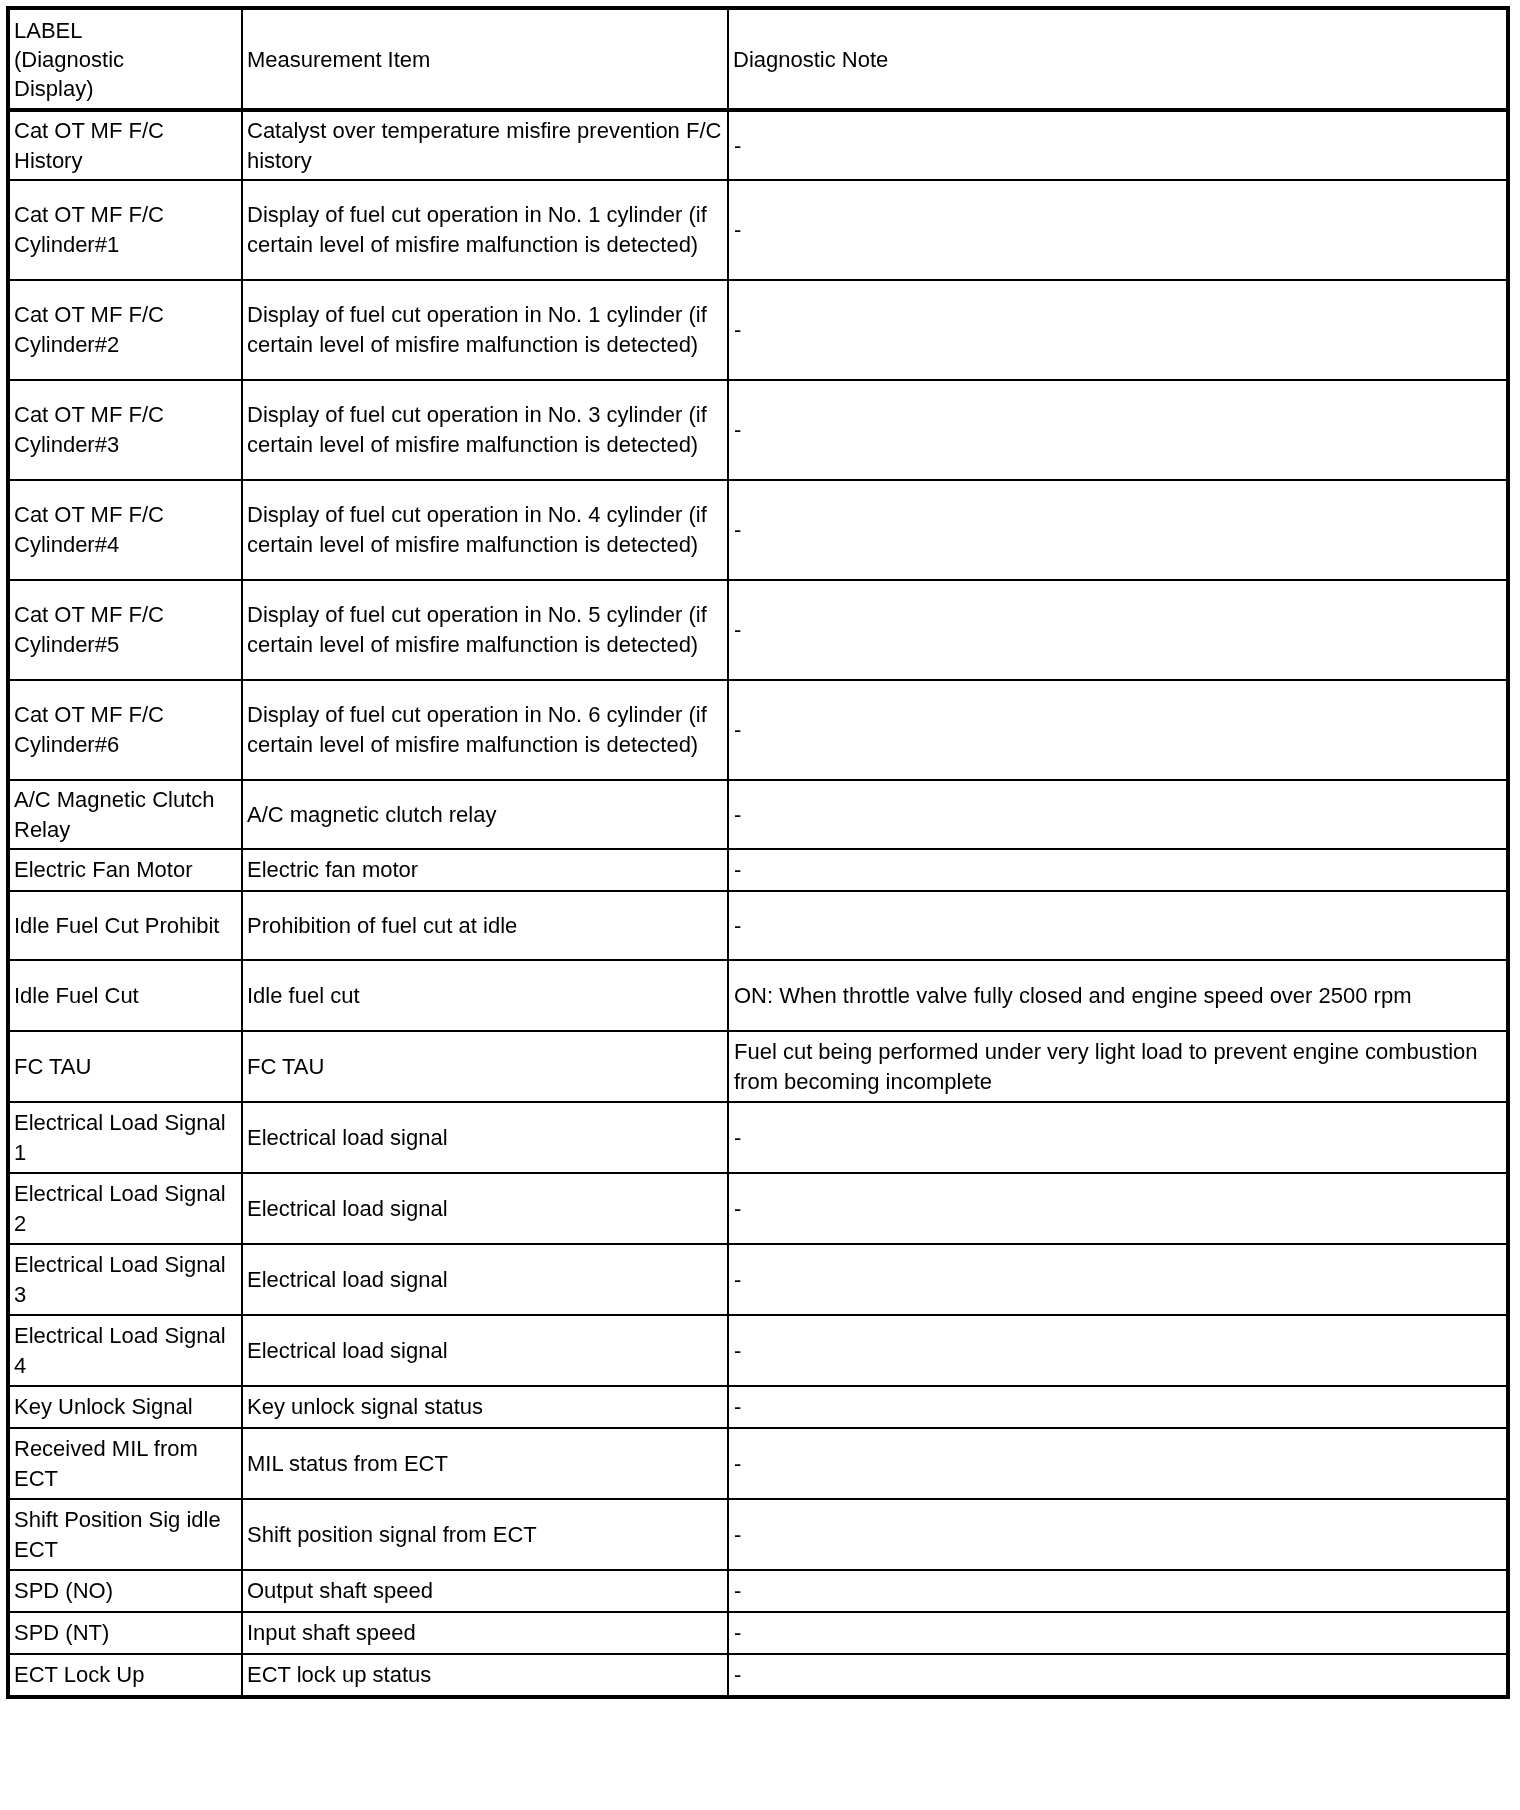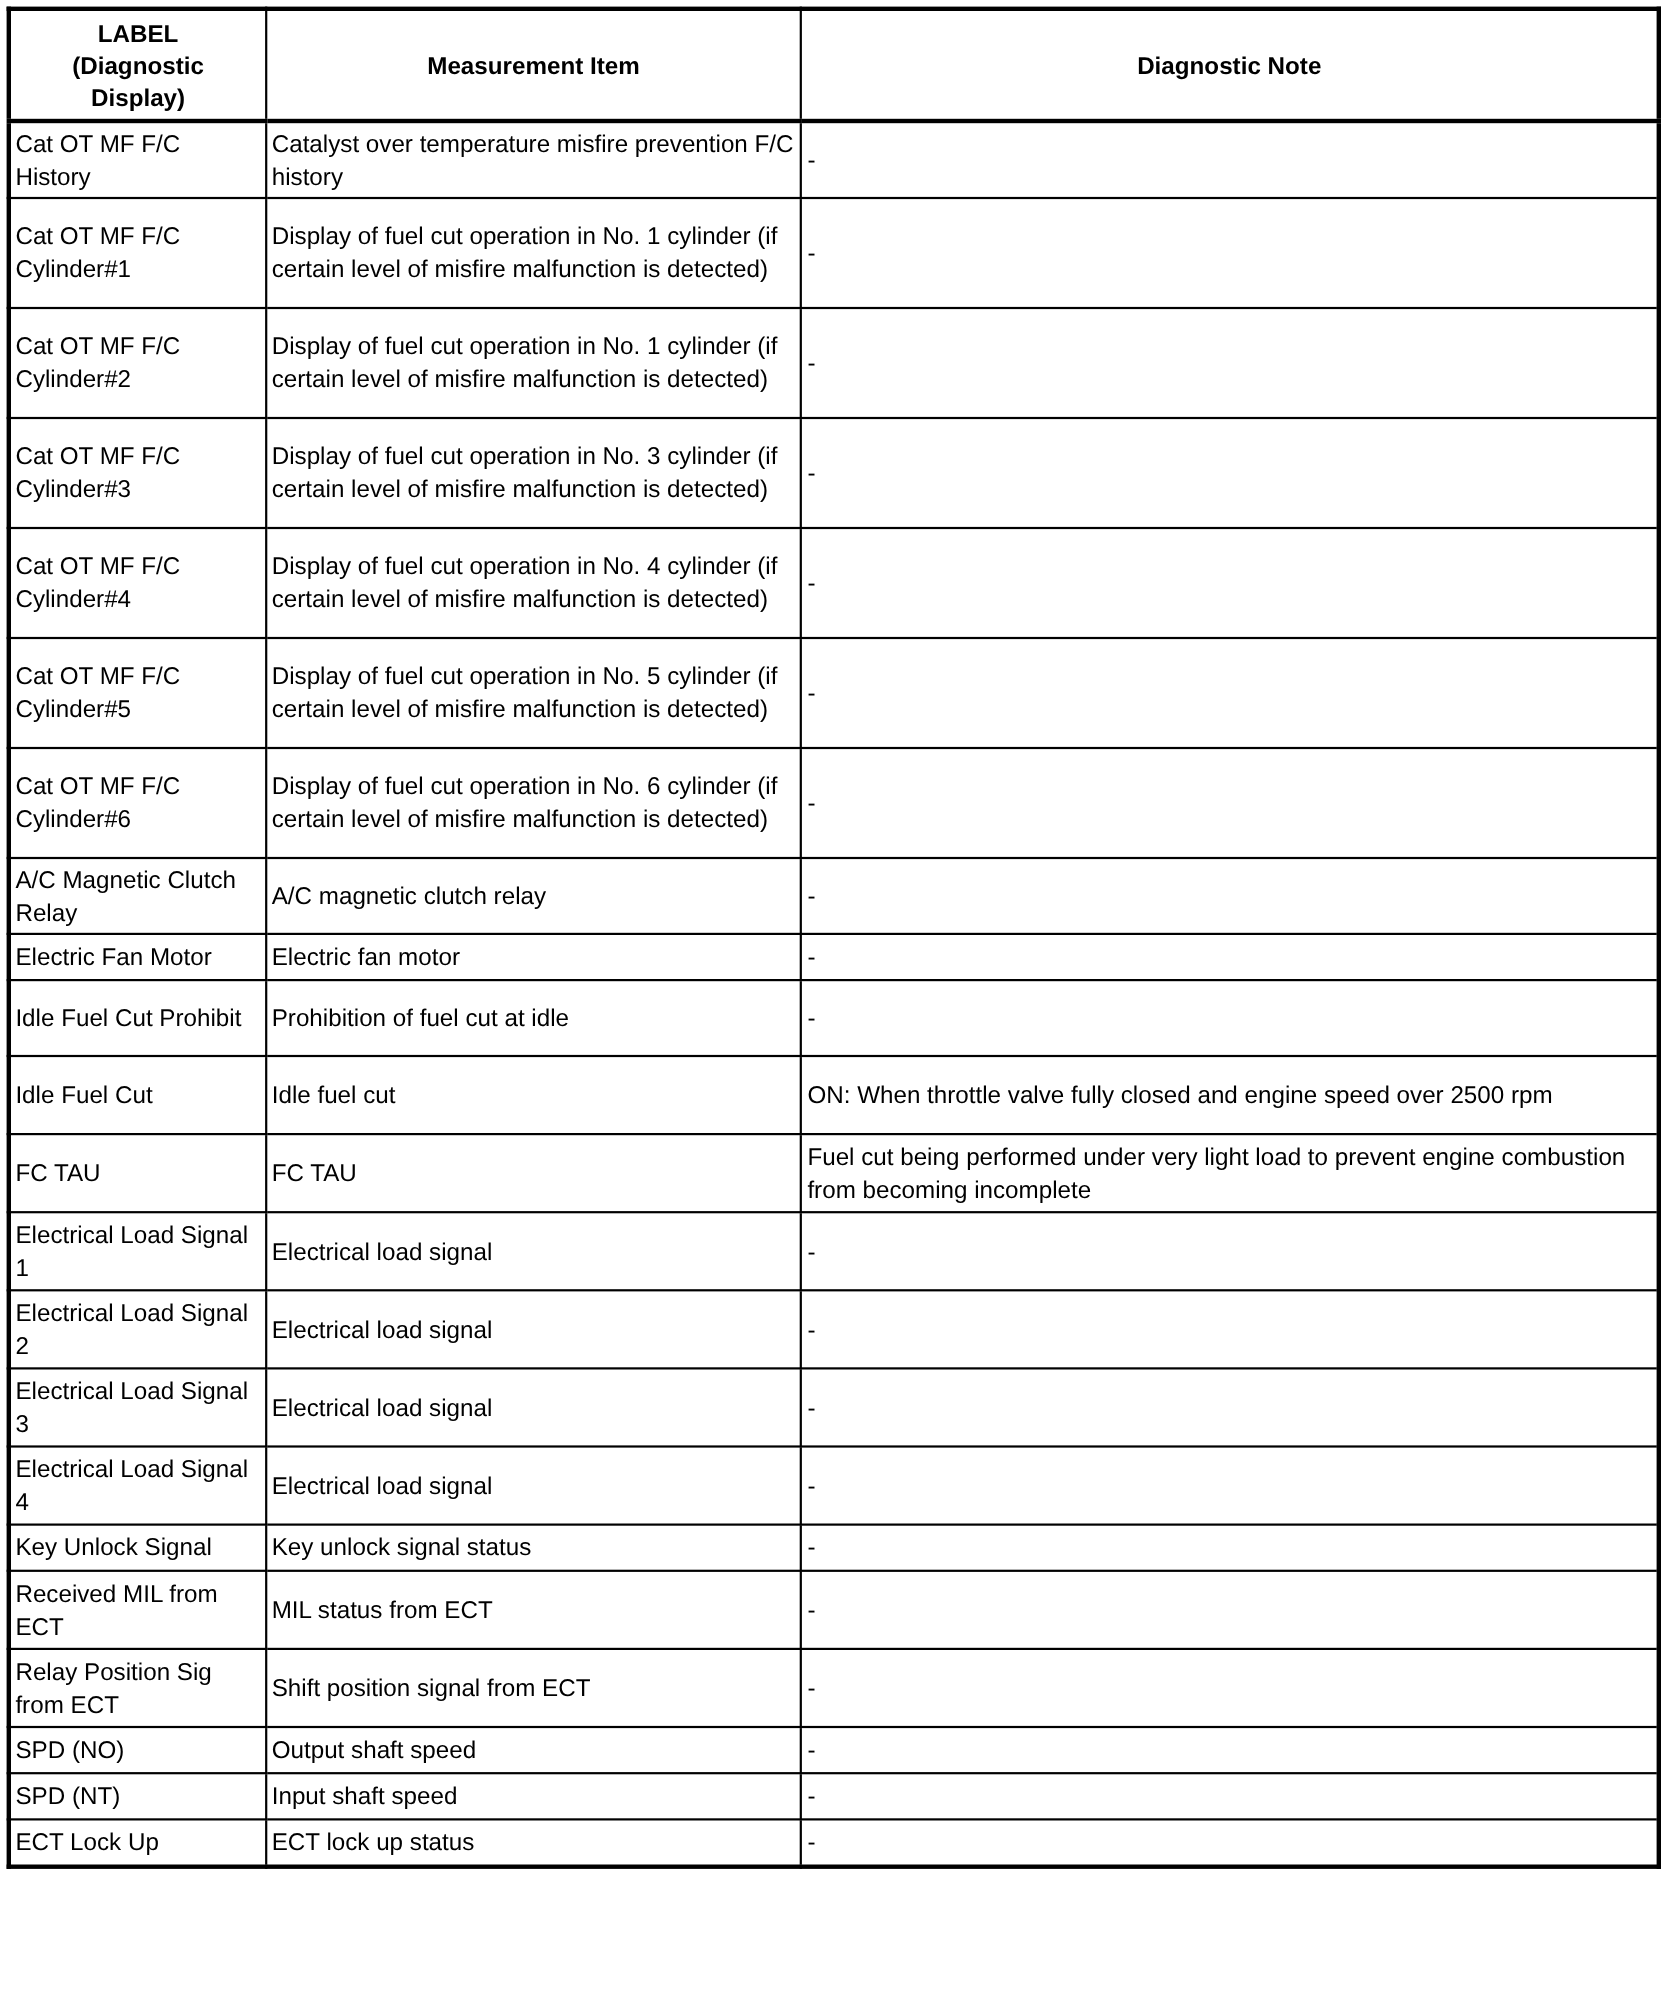--- a/index.html
+++ b/index.html
@@ -29,22 +29,22 @@
   table.spec col.c3 { width: 780px; }
   table.spec th, table.spec td {
     border: 2px solid #000;
     padding: 0 4px;
     vertical-align: middle;
     font-size: 22px;
     line-height: 30px;
     overflow: hidden;
   }
   table.spec thead th {
-    font-weight: bold;
-    text-align: center;
+    font-weight: normal;
+    text-align: left;
     font-size: 22px;
     line-height: 29px;
     height: 98px;
     border-bottom: 4px solid #000;
   }
   table.spec td {
     text-align: left;
   }
   table.spec td.note {
     padding-left: 5px;
@@ -159,21 +159,21 @@
       <td>Key Unlock Signal</td>
       <td>Key unlock signal status</td>
       <td class="note">-</td>
     </tr>
     <tr class="h73">
       <td>Received MIL from ECT</td>
       <td>MIL status from ECT</td>
       <td class="note">-</td>
     </tr>
     <tr class="h73">
-      <td>Relay Position Sig from ECT</td>
+      <td>Shift Position Sig idle ECT</td>
       <td>Shift position signal from ECT</td>
       <td class="note">-</td>
     </tr>
     <tr class="h44">
       <td>SPD (NO)</td>
       <td>Output shaft speed</td>
       <td class="note">-</td>
     </tr>
     <tr class="h44">
       <td>SPD (NT)</td>

